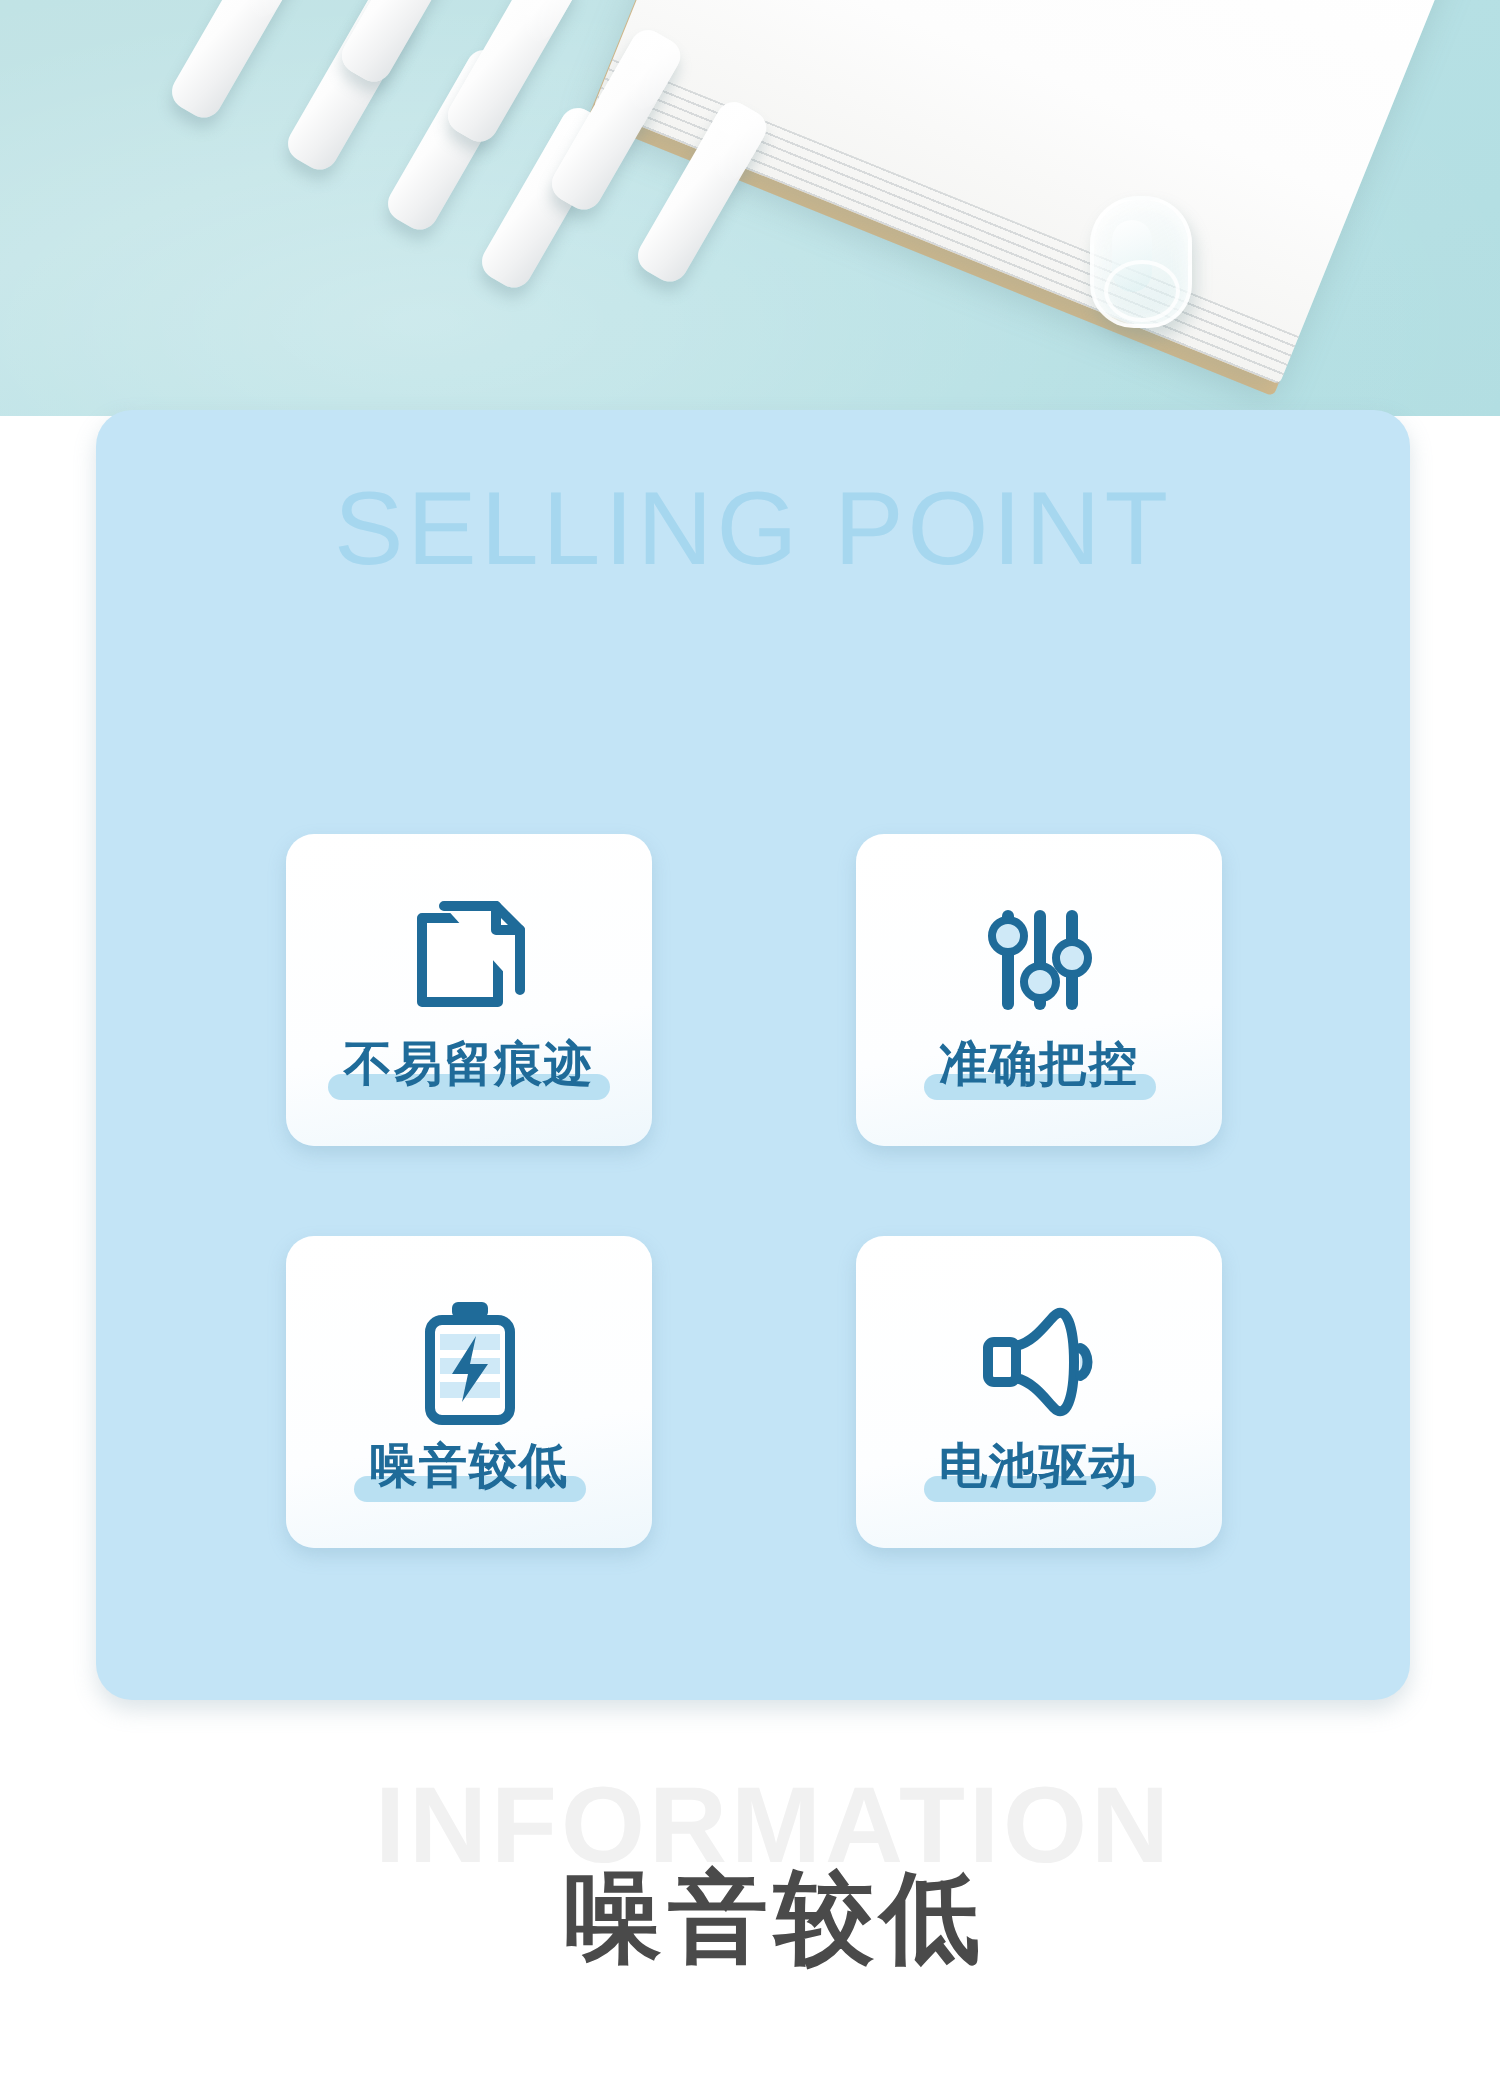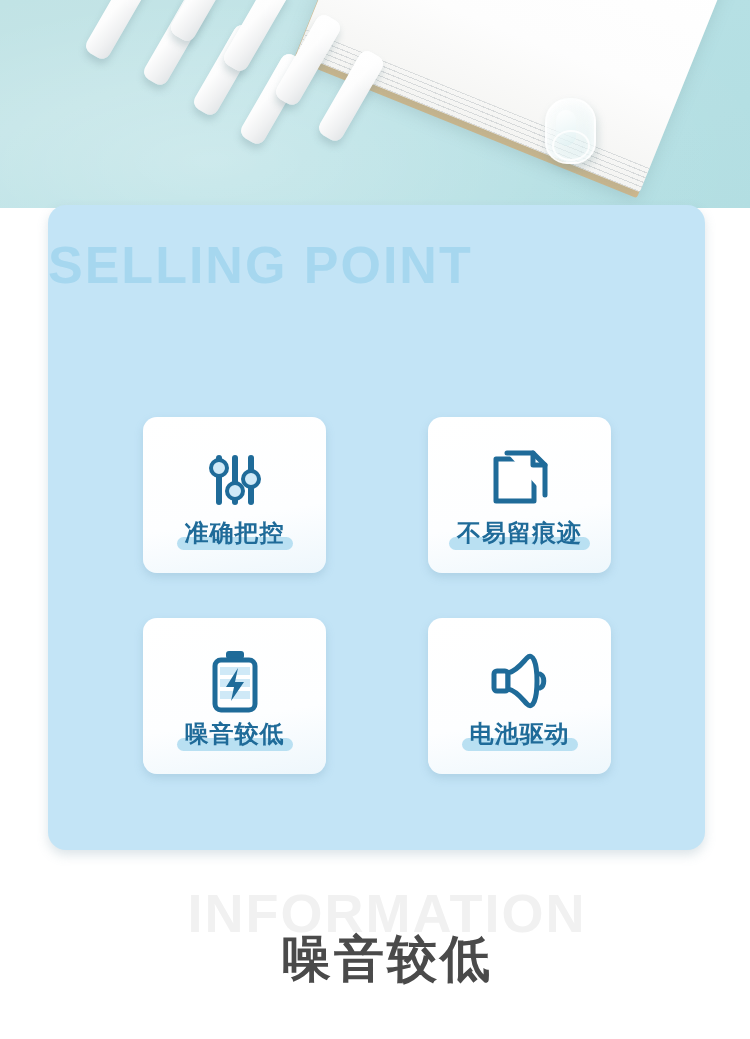--- a/index.html
+++ b/index.html
@@ -99,22 +99,23 @@
   .panel-title-wrap {
     position: absolute;
     left: 0; top: 34px;
     width: 657px;
     height: 130px;
   }
   .ghost-title {
     position: absolute;
     left: 0; top: 0;
     width: 657px;
+    text-align: center;
     font-size: 52px;
-    font-weight: bold;
+    font-weight: normal;
     letter-spacing: 2px;
     color: #a6d7ef;
     line-height: 1;
     white-space: nowrap;
   }
   .main-title {
     position: absolute;
     left: 0; top: 50px;
     width: 657px;
     text-align: center;
@@ -227,50 +228,50 @@
   <div class="glass-cap"></div>
 </div>
 
 <div class="panel">
 
   <div class="panel-title-wrap">
     <div class="ghost-title">SELLING POINT</div>
   </div>
 
   <div class="cards">
+
+    <div class="card">
+      <div class="card-icon">
+        <svg width="60" height="62" viewBox="0 0 60 62">
+          <path d="M6 10 h26 l12 12 v30 h-38 z" fill="#ffffff" stroke="#1f6b99" stroke-width="5" stroke-linejoin="round"></path>
+          <path d="M17 4 h26 l12 12 v30" fill="#ffffff" stroke="#1f6b99" stroke-width="5" stroke-linejoin="round" stroke-linecap="round"></path>
+          <path d="M43 4 v12 h12" fill="none" stroke="#1f6b99" stroke-width="5" stroke-linejoin="round" stroke-linecap="round"></path>
+        </svg>
+      </div>
+      <div class="card-label">不易留痕迹</div>
+    </div>
 
     <div class="card">
       <div class="card-icon">
         <svg width="58" height="58" viewBox="0 0 58 58">
           <g stroke="#1f6b99" stroke-width="6" stroke-linecap="round" fill="none">
             <line x1="13" y1="7" x2="13" y2="51"></line>
             <line x1="29" y1="7" x2="29" y2="51"></line>
             <line x1="45" y1="7" x2="45" y2="51"></line>
           </g>
           <circle cx="13" cy="17" r="8" fill="#cfe9f7" stroke="#1f6b99" stroke-width="4"></circle>
           <circle cx="29" cy="40" r="8" fill="#cfe9f7" stroke="#1f6b99" stroke-width="4"></circle>
           <circle cx="45" cy="28" r="8" fill="#cfe9f7" stroke="#1f6b99" stroke-width="4"></circle>
         </svg>
       </div>
       <div class="card-label">准确把控</div>
     </div>
 
     <div class="card">
       <div class="card-icon">
-        <svg width="60" height="62" viewBox="0 0 60 62">
-          <path d="M6 10 h26 l12 12 v30 h-38 z" fill="#ffffff" stroke="#1f6b99" stroke-width="5" stroke-linejoin="round"></path>
-          <path d="M17 4 h26 l12 12 v30" fill="#ffffff" stroke="#1f6b99" stroke-width="5" stroke-linejoin="round" stroke-linecap="round"></path>
-          <path d="M43 4 v12 h12" fill="none" stroke="#1f6b99" stroke-width="5" stroke-linejoin="round" stroke-linecap="round"></path>
-        </svg>
-      </div>
-      <div class="card-label">不易留痕迹</div>
-    </div>
-
-    <div class="card">
-      <div class="card-icon">
         <svg width="56" height="64" viewBox="0 0 56 64">
           <rect x="19" y="2" width="18" height="8" rx="3" fill="#1f6b99"></rect>
           <rect x="8" y="11" width="40" height="50" rx="6" fill="#ffffff" stroke="#1f6b99" stroke-width="5"></rect>
           <g fill="#cfe9f7">
             <rect x="13" y="18" width="30" height="8"></rect>
             <rect x="13" y="30" width="30" height="8"></rect>
             <rect x="13" y="42" width="30" height="8"></rect>
           </g>
           <path d="M31 19 L19 38 h8 l-3 14 L37 33 h-9 z" fill="#1f6b99"></path>
         </svg>

